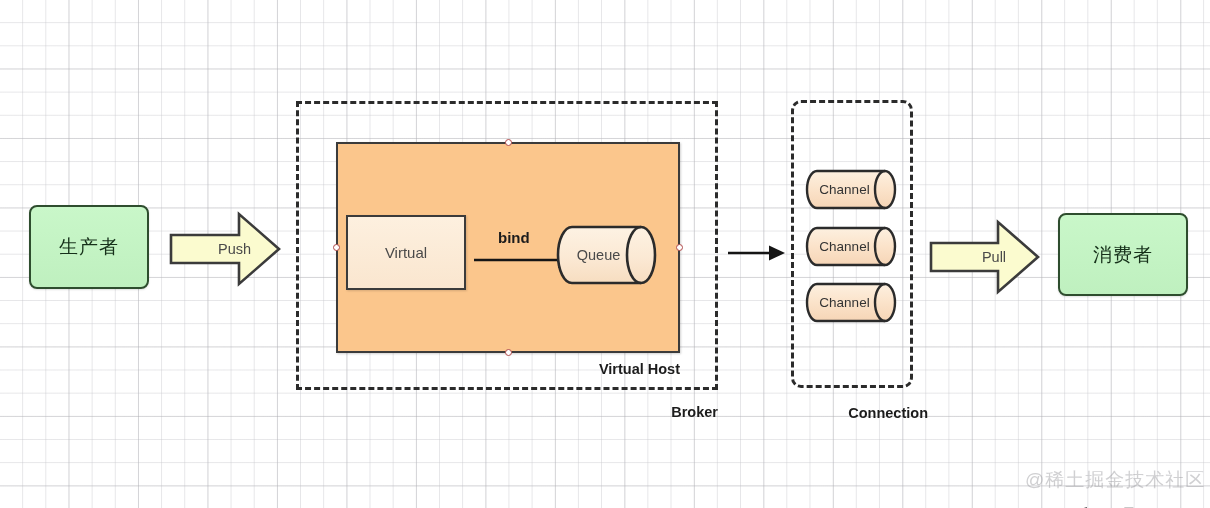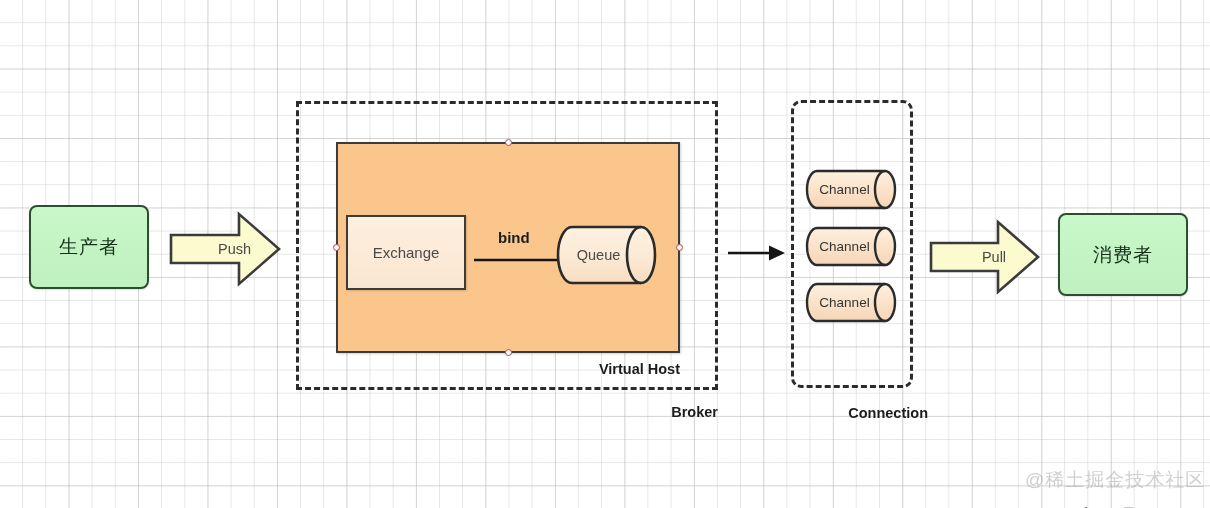--- a/index.html
+++ b/index.html
@@ -160,21 +160,21 @@
 
   <div class="node orangebox" style="left:336px; top:142px; width:344px; height:211px;"></div>
   <div class="caption" style="left:336px; top:361px; width:344px;">Virtual Host</div>
 
   <div class="handle" style="left:505px; top:139px;"></div>
   <div class="handle" style="left:505px; top:349px;"></div>
   <div class="handle" style="left:333px; top:244px;"></div>
   <div class="handle" style="left:676px; top:244px;"></div>
 
   <div class="node creambox" style="left:346px; top:215px; width:120px; height:75px;">
-    <span>Exchange</span>
+    <span>Virtual</span>
   </div>
 
   <div class="plainlabel" style="left:498px; top:229px; font-size:15px;">bind</div>
 
   <div class="node" style="left:474px; top:248px; width:102px; height:24px;">
     <svg width="102" height="24" viewBox="0 0 102 24">
       <line x1="0" y1="12" x2="84" y2="12" stroke="#151515" stroke-width="2.6"></line>
       <polygon points="84,4 101,12 84,20" fill="#151515"></polygon>
     </svg>
   </div>

